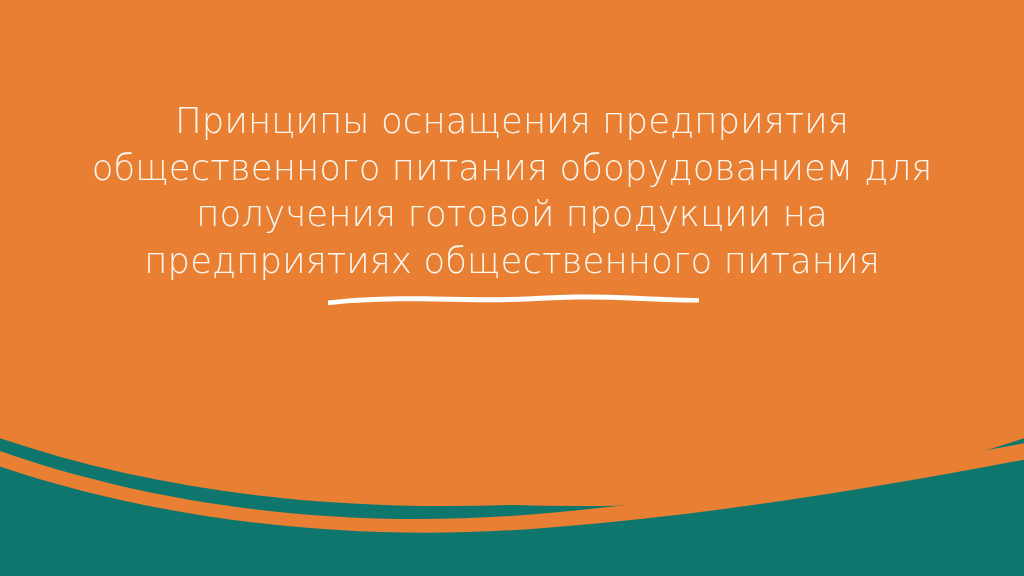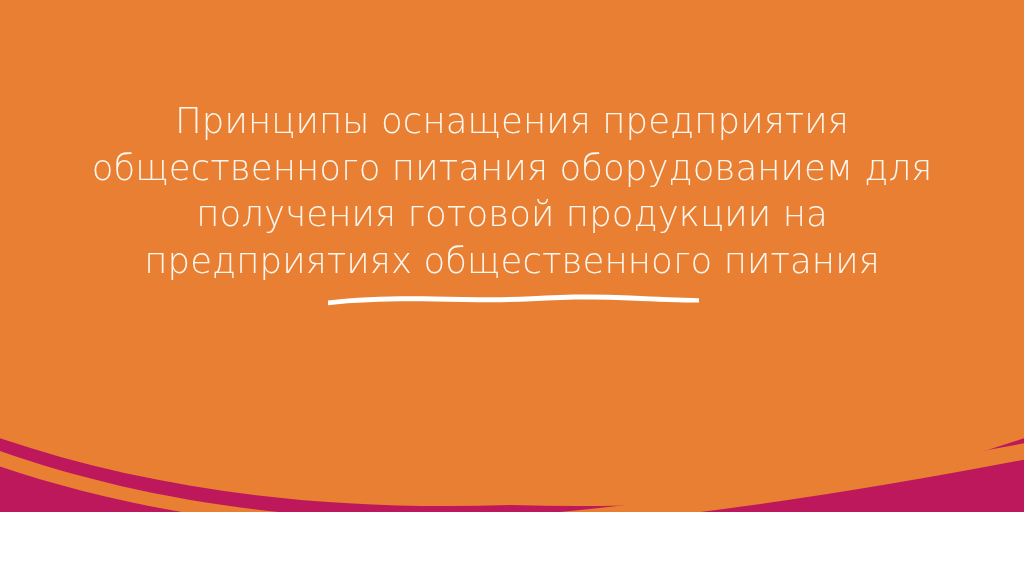--- a/index.html
+++ b/index.html
@@ -8,22 +8,22 @@
   html, body {
     width: 1024px;
     height: 576px;
     overflow: hidden;
     background: #ffffff;
   }
 
   .slide {
     position: relative;
     width: 1024px;
-    height: 512px;
-    background: #be185d;
+    height: 576px;
+    background: #0f766e;
     overflow: hidden;
     font-family: "DejaVu Sans", "Liberation Sans", sans-serif;
   }
 
   
   .bg-shape {
     position: absolute;
     top: 0;
     left: 0;
     width: 1024px;

